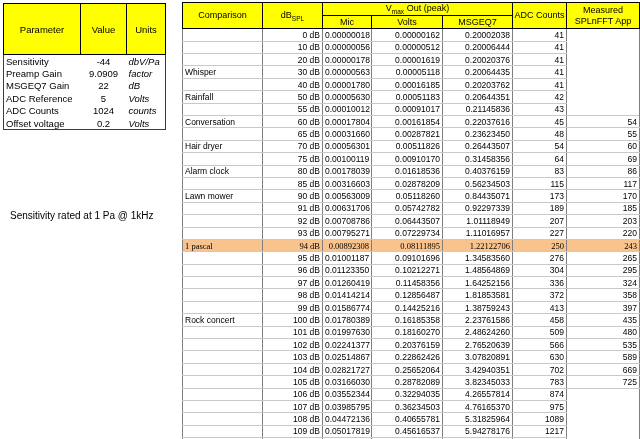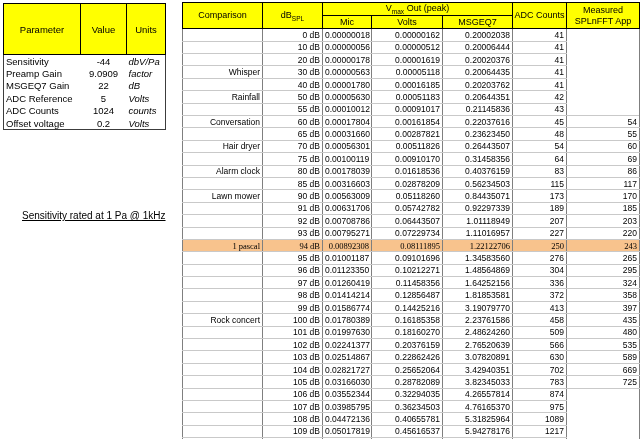--- a/index.html
+++ b/index.html
@@ -16,37 +16,37 @@
     background:var(--header-bg); border:1px solid #000;
     font-weight:normal; font-size:9.5px; height:18px; padding:16px 2px; text-align:center;
   }
   .params tbody { border:1px solid #3c3c3c; }
   .params td { font-size:9.5px; height:12.4px; padding:0 2px; white-space:nowrap; overflow:hidden; }
   .params td.pleft  { text-align:left;margin-top:44px; }
   .params td.pright { text-align:center; }
   .params td.punits { text-align:left; font-style:italic; }
 
   
-  .note { position:absolute; left:22px; top:210px; font-size:10px; white-space:nowrap;text-decoration:underline; }
+  .note { position:absolute; left:10px; top:210px; font-size:10px; white-space:nowrap; }
 
   
   .spl { position:absolute; left:182px; top:2px; width:457px; height:436px; border:1px solid #2b2b2b; }
   .spl th {
     background:var(--header-bg); border:1px solid #000;
     font-weight:normal; font-size:9px; line-height:1.15; padding:0 1px; text-align:center;
     overflow:hidden; white-space:nowrap;
   }
   .spl thead tr.h1 { height:12px; }
   .spl thead tr.h2 { height:13px; }
   .spl td {
     font-size:8.5px; height:11.4px; padding:0 2px; white-space:nowrap; overflow:hidden;
     border-left:1px solid #7f7f7f; border-right:1px solid #7f7f7f;
     border-top:1px solid #c9c9c9; border-bottom:1px solid #c9c9c9;
   }
-  .spl td.cleft  { text-align:right; }
+  .spl td.cleft  { text-align:left; }
   .spl td.cright { text-align:right; }
   .spl tr.hl td  { background:var(--hl);font-family:Liberation Serif, serif; }
   .spl td.open   { border-top:none; border-bottom:none; }
   sub.small { font-size:6.5px; }
 </style>
 </head>
 <body>
 
 <table class="params">
   <colgroup>
@@ -321,21 +321,21 @@
         <td class="cright">0.12856487</td>
         <td class="cright">1.81853581</td>
         <td class="cright">372</td>
         <td class="cright">358</td>
       </tr>
       <tr>
         <td class="cleft"></td>
         <td class="cright">99 dB</td>
         <td class="cright">0.01586774</td>
         <td class="cright">0.14425216</td>
-        <td class="cright">3.19079770</td>
+        <td class="cright">1.38759243</td>
         <td class="cright">413</td>
         <td class="cright">397</td>
       </tr>
       <tr>
         <td class="cleft">Rock concert</td>
         <td class="cright">100 dB</td>
         <td class="cright">0.01780389</td>
         <td class="cright">0.16185358</td>
         <td class="cright">2.23761586</td>
         <td class="cright">458</td>

